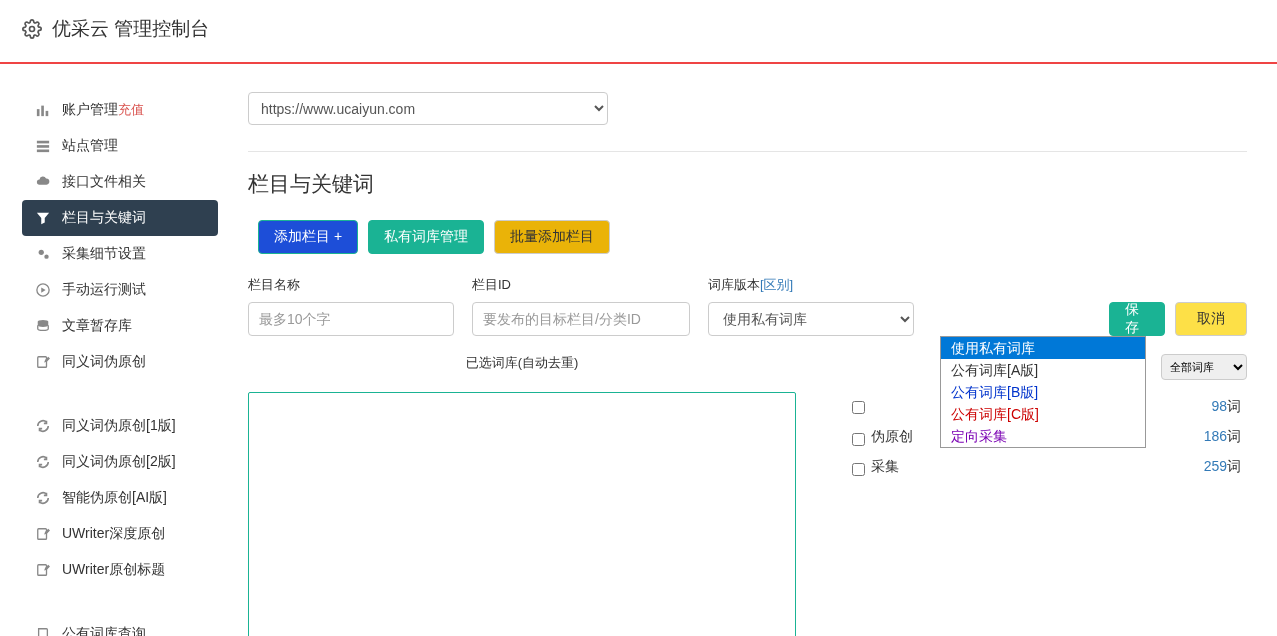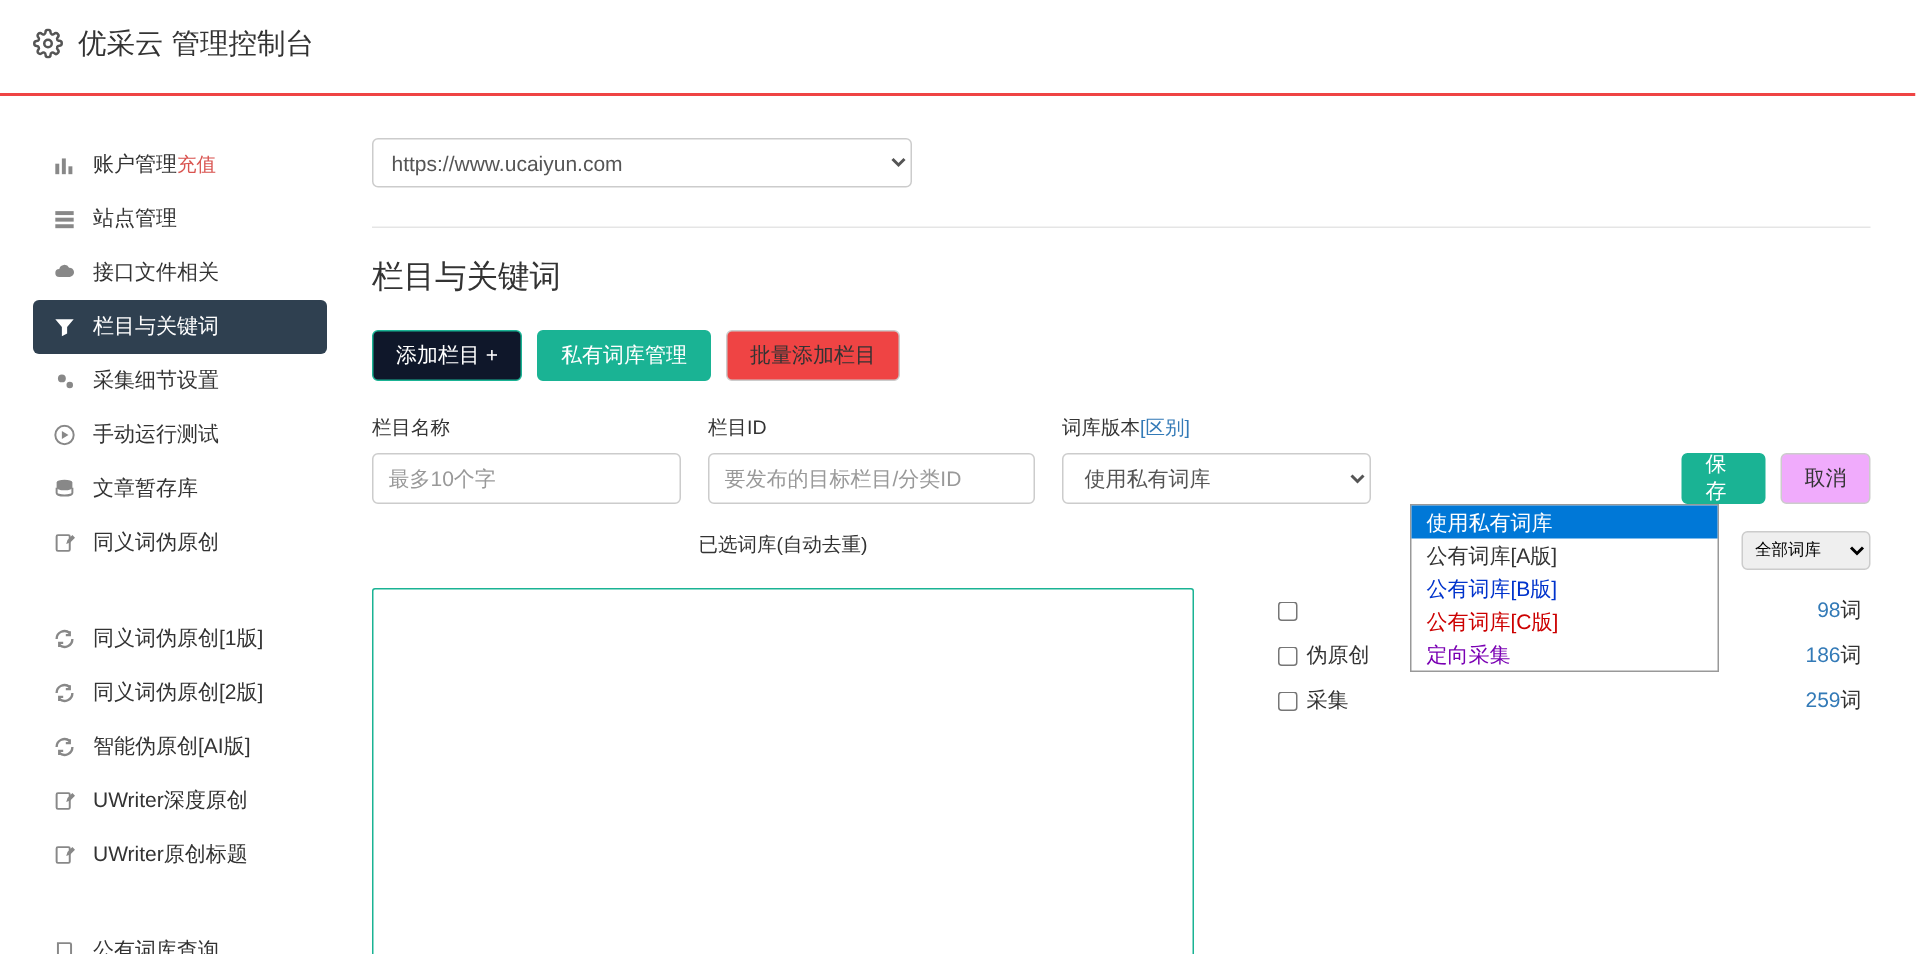--- a/index.html
+++ b/index.html
@@ -94,23 +94,23 @@
   display: inline-flex;
   align-items: center;
   justify-content: center;
   height: 34px;
   padding: 0 15px;
   border-radius: 4px;
   font-size: 14px;
   cursor: pointer;
   border: 1px solid transparent;
 }
-.btn-green { background: #0f172a; color: #fff; border-color: #1ab394; }
+.btn-green { background: #1d4ed8; color: #fff; border-color: #1ab394; margin-left: 10px; }
 .btn-green2 { background: #1ab394; color: #fff; border-color: #1ab394; }
-.btn-default { background: #ef4444; color: #333; border: 1px solid #ccc; }
+.btn-default { background: #eab308; color: #333; border: 1px solid #ccc; }
 .form-row {
   display: flex;
   gap: 18px;
   align-items: flex-end;
 }
 .form-col { display: flex; flex-direction: column; }
 .form-label {
   font-size: 13px;
   color: #333;
   margin-bottom: 8px;
@@ -124,21 +124,21 @@
   font-size: 14px;
   color: #555;
   background: #fff;
 }
 .text-input::placeholder { color: #999; }
 .w-col1 { width: 206px; }
 .w-col2 { width: 218px; }
 .w-col3 { width: 206px; }
 .save-cancel { display: flex; gap: 10px; margin-left: auto; }
 .btn-save { background: #1ab394; color: #fff; border-color: #1ab394; width: 56px; }
-.btn-cancel { background: #f0abfc; color: #333; border: 1px solid #ccc; width: 60px; }
+.btn-cancel { background: #fde047; color: #333; border: 1px solid #ccc; width: 72px; }
 .dropdown-open {
   position: absolute;
   left: 722px;
   top: 244px;
   width: 206px;
   background: #fff;
   border: 1px solid #999;
   z-index: 50;
 }
 .dropdown-item {
@@ -183,21 +183,21 @@
 .stat-row {
   display: flex;
   align-items: center;
   justify-content: space-between;
   padding: 0 6px;
   height: 30px;
   font-size: 14px;
 }
 .stat-row .left {
   display: flex;
-  align-items: center;
+  align-items: flex-end;
   gap: 6px;
   color: #333;
   padding-left: 32px;
 }
 .stat-row .left input[type="checkbox"] { width: 13px; height: 13px; }
 .stat-row .right { color: #337ab7; }
 .stat-row .right .unit { color: #333; }
 svg { display: block; }
 </style>
 </head>

